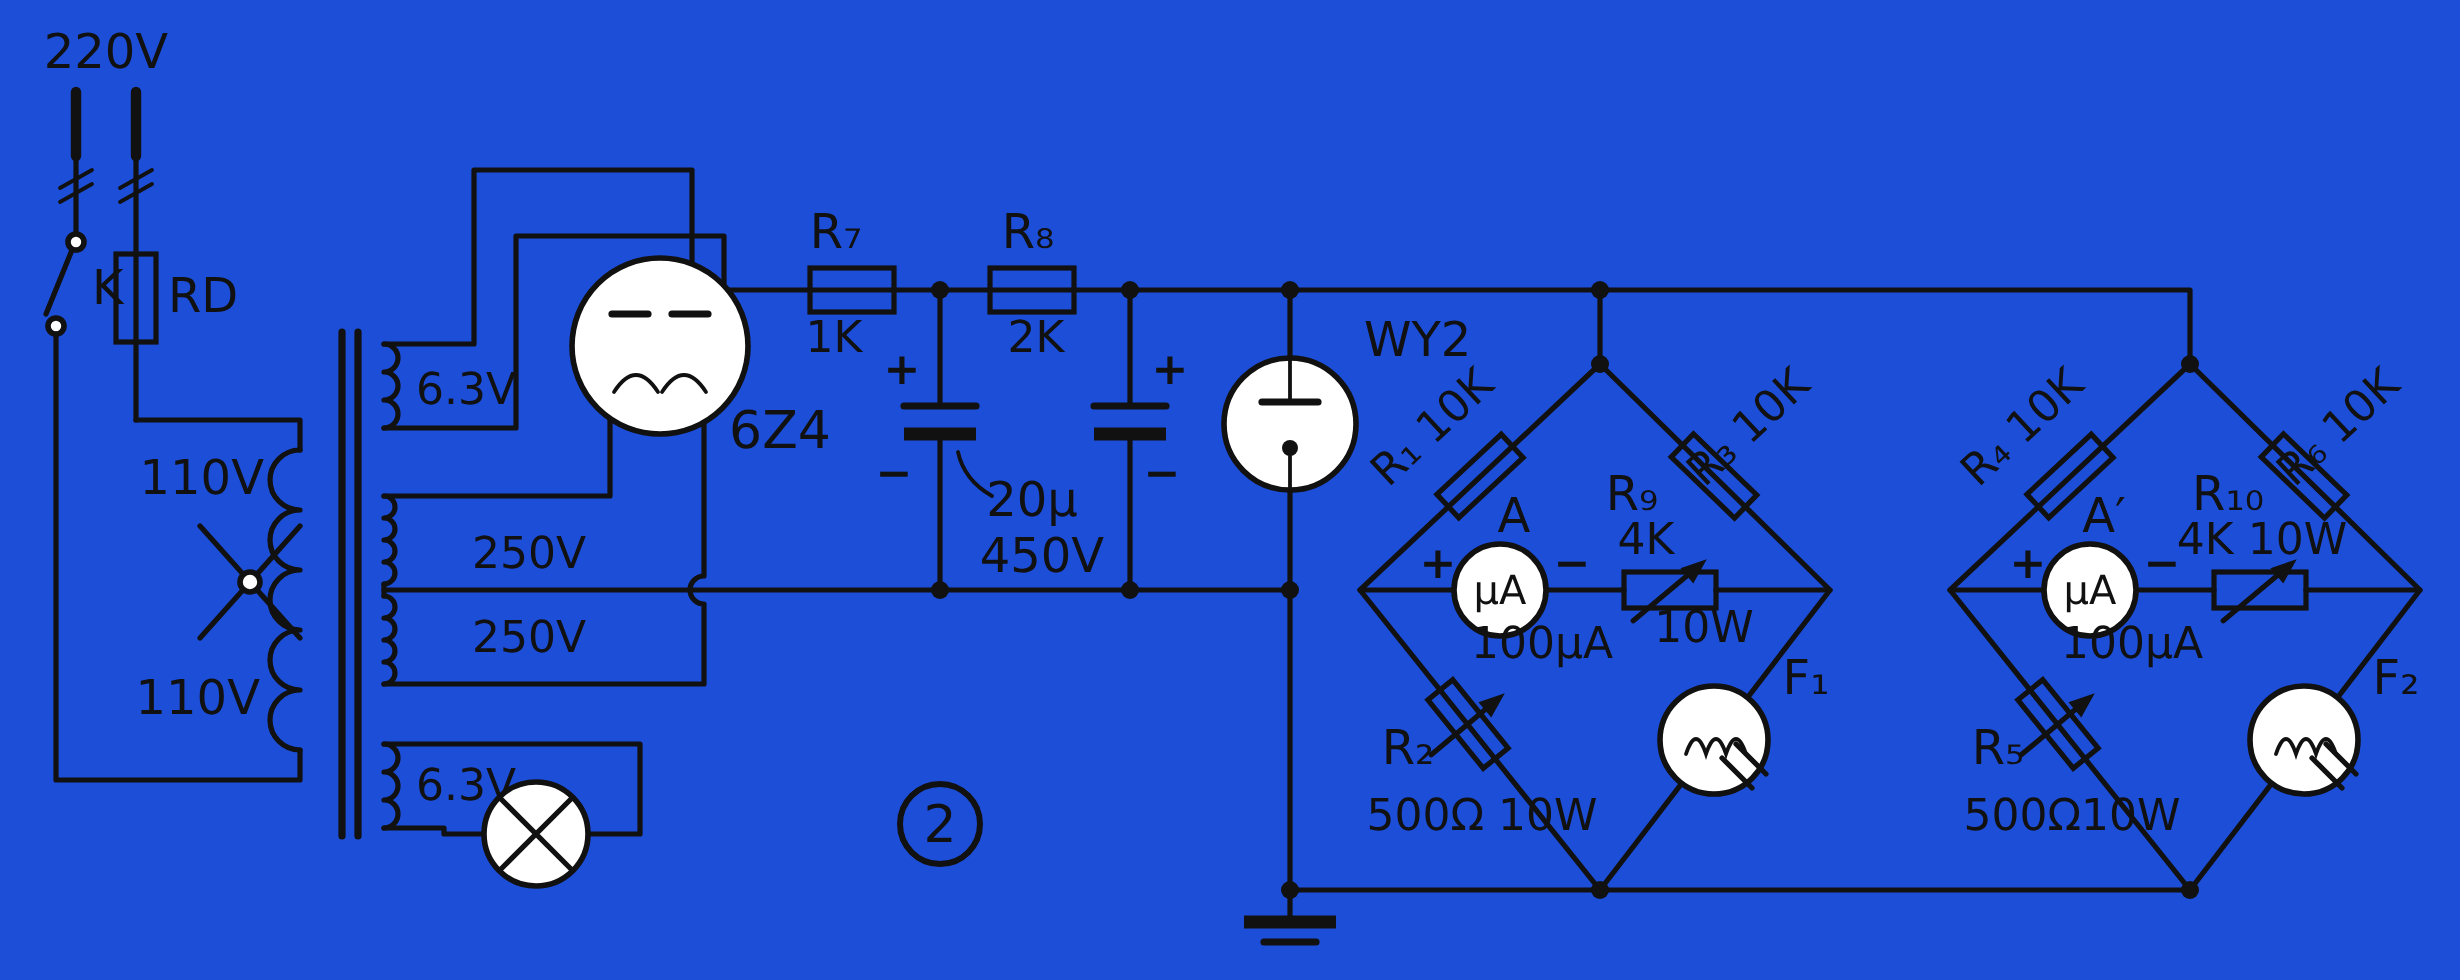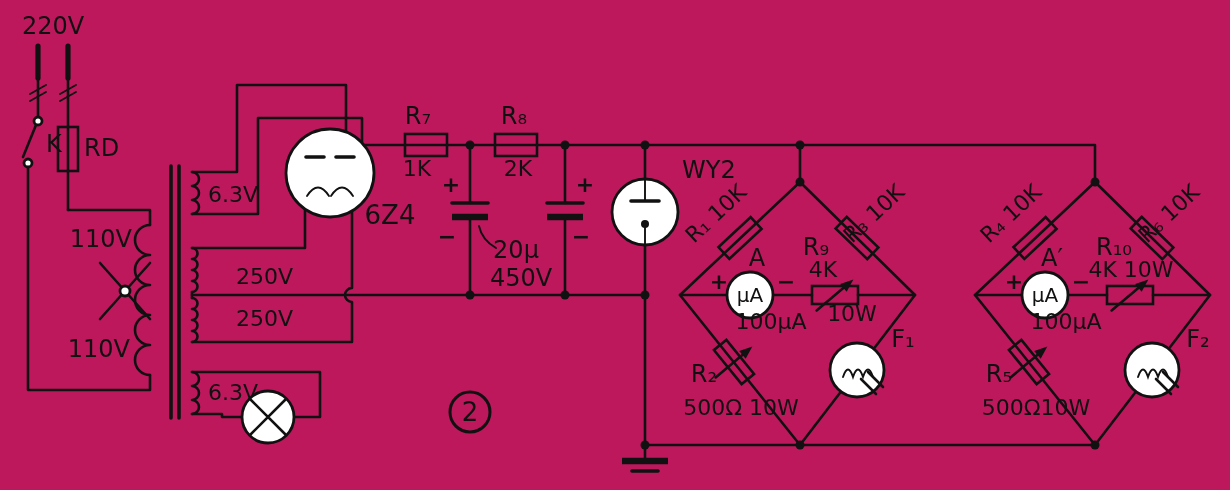--- a/index.html
+++ b/index.html
@@ -1,16 +1,16 @@
 <!DOCTYPE html>
 <html><head>
 <meta charset="utf-8">
 <style>
   html,body{margin:0;padding:0;background:#fff;}
-  .canvas{width:1230px;height:490px;background:#be185d;overflow:hidden;}
+  .canvas{width:1230px;height:490px;background:#1d4ed8;overflow:hidden;}
   svg{display:block;}
   .w{stroke:#111;stroke-width:2.6;fill:none;stroke-linecap:round;stroke-linejoin:round;}
   .w3{stroke:#111;stroke-width:3.6;fill:none;stroke-linecap:round;stroke-linejoin:round;}
   .w5{stroke:#111;stroke-width:5.2;fill:none;stroke-linecap:round;}
   .w6{stroke:#111;stroke-width:6.5;fill:none;stroke-linecap:butt;}
   .thin{stroke:#111;stroke-width:1.9;fill:none;stroke-linecap:round;}
   .box{stroke:#111;stroke-width:2.6;fill:none;}
   .white{fill:#fff;stroke:#111;stroke-width:2.8;}
   .dot{fill:#111;stroke:none;}
   .arrowhead{fill:#111;stroke:none;}

